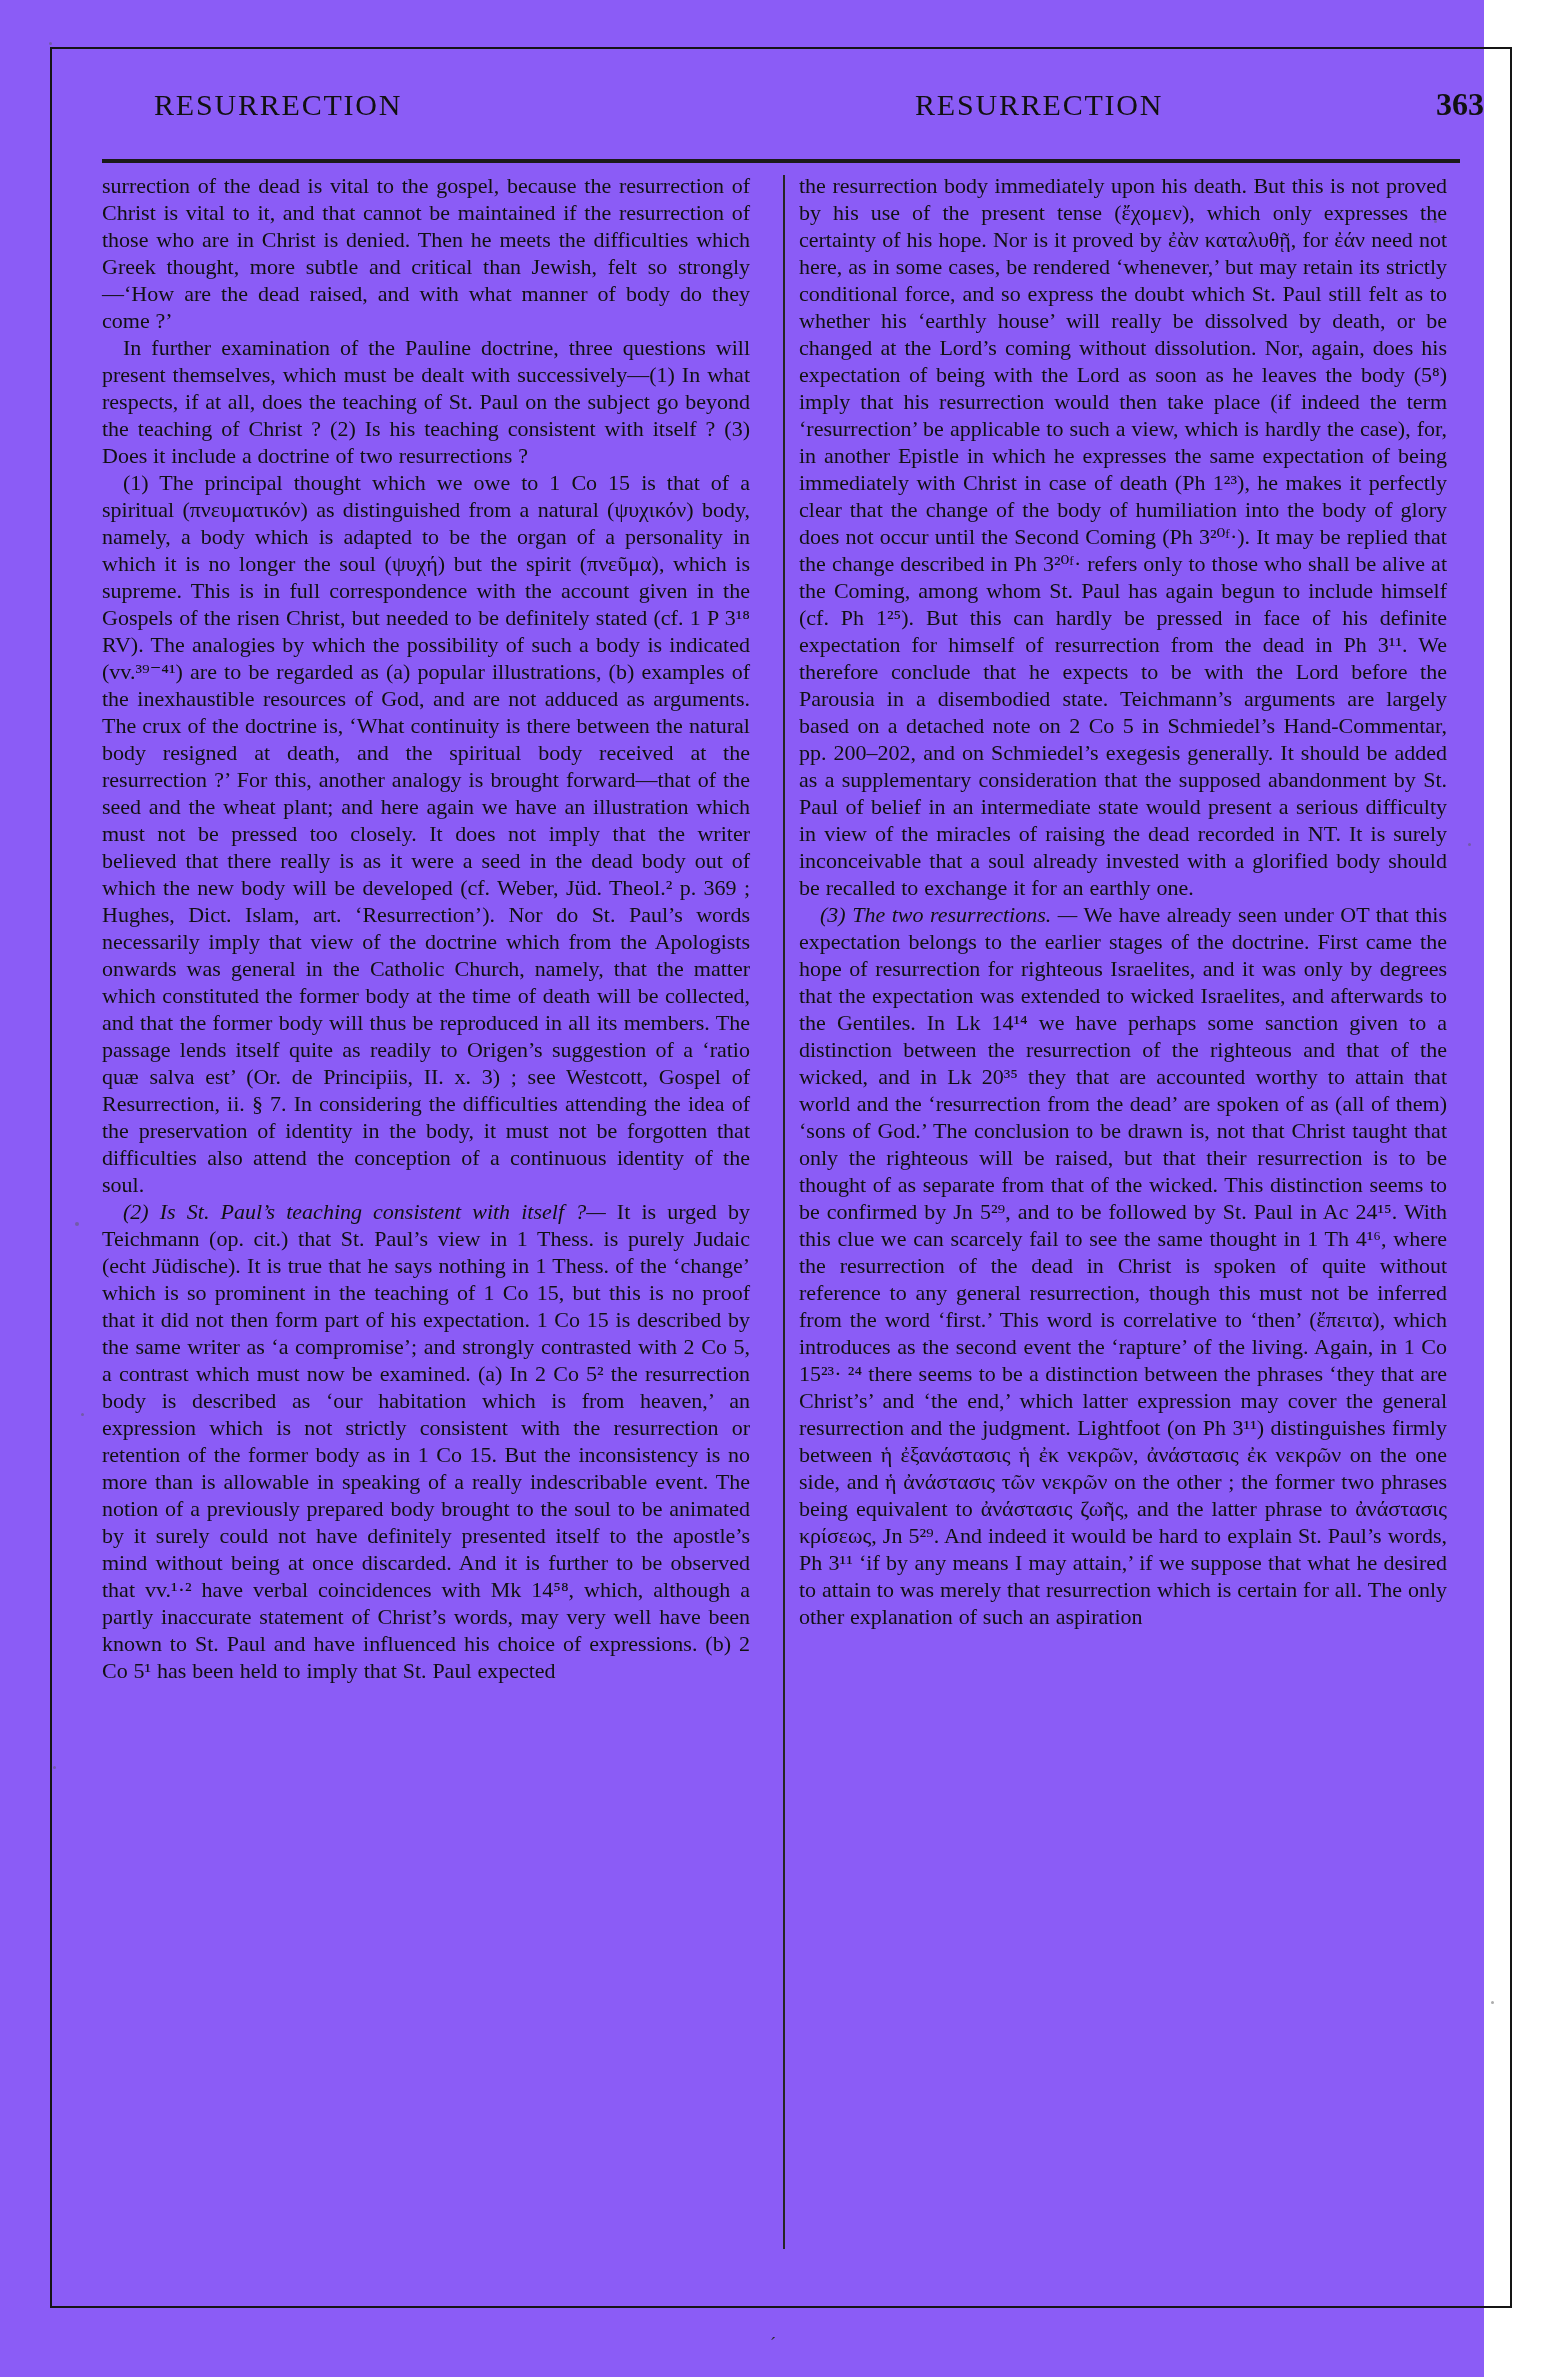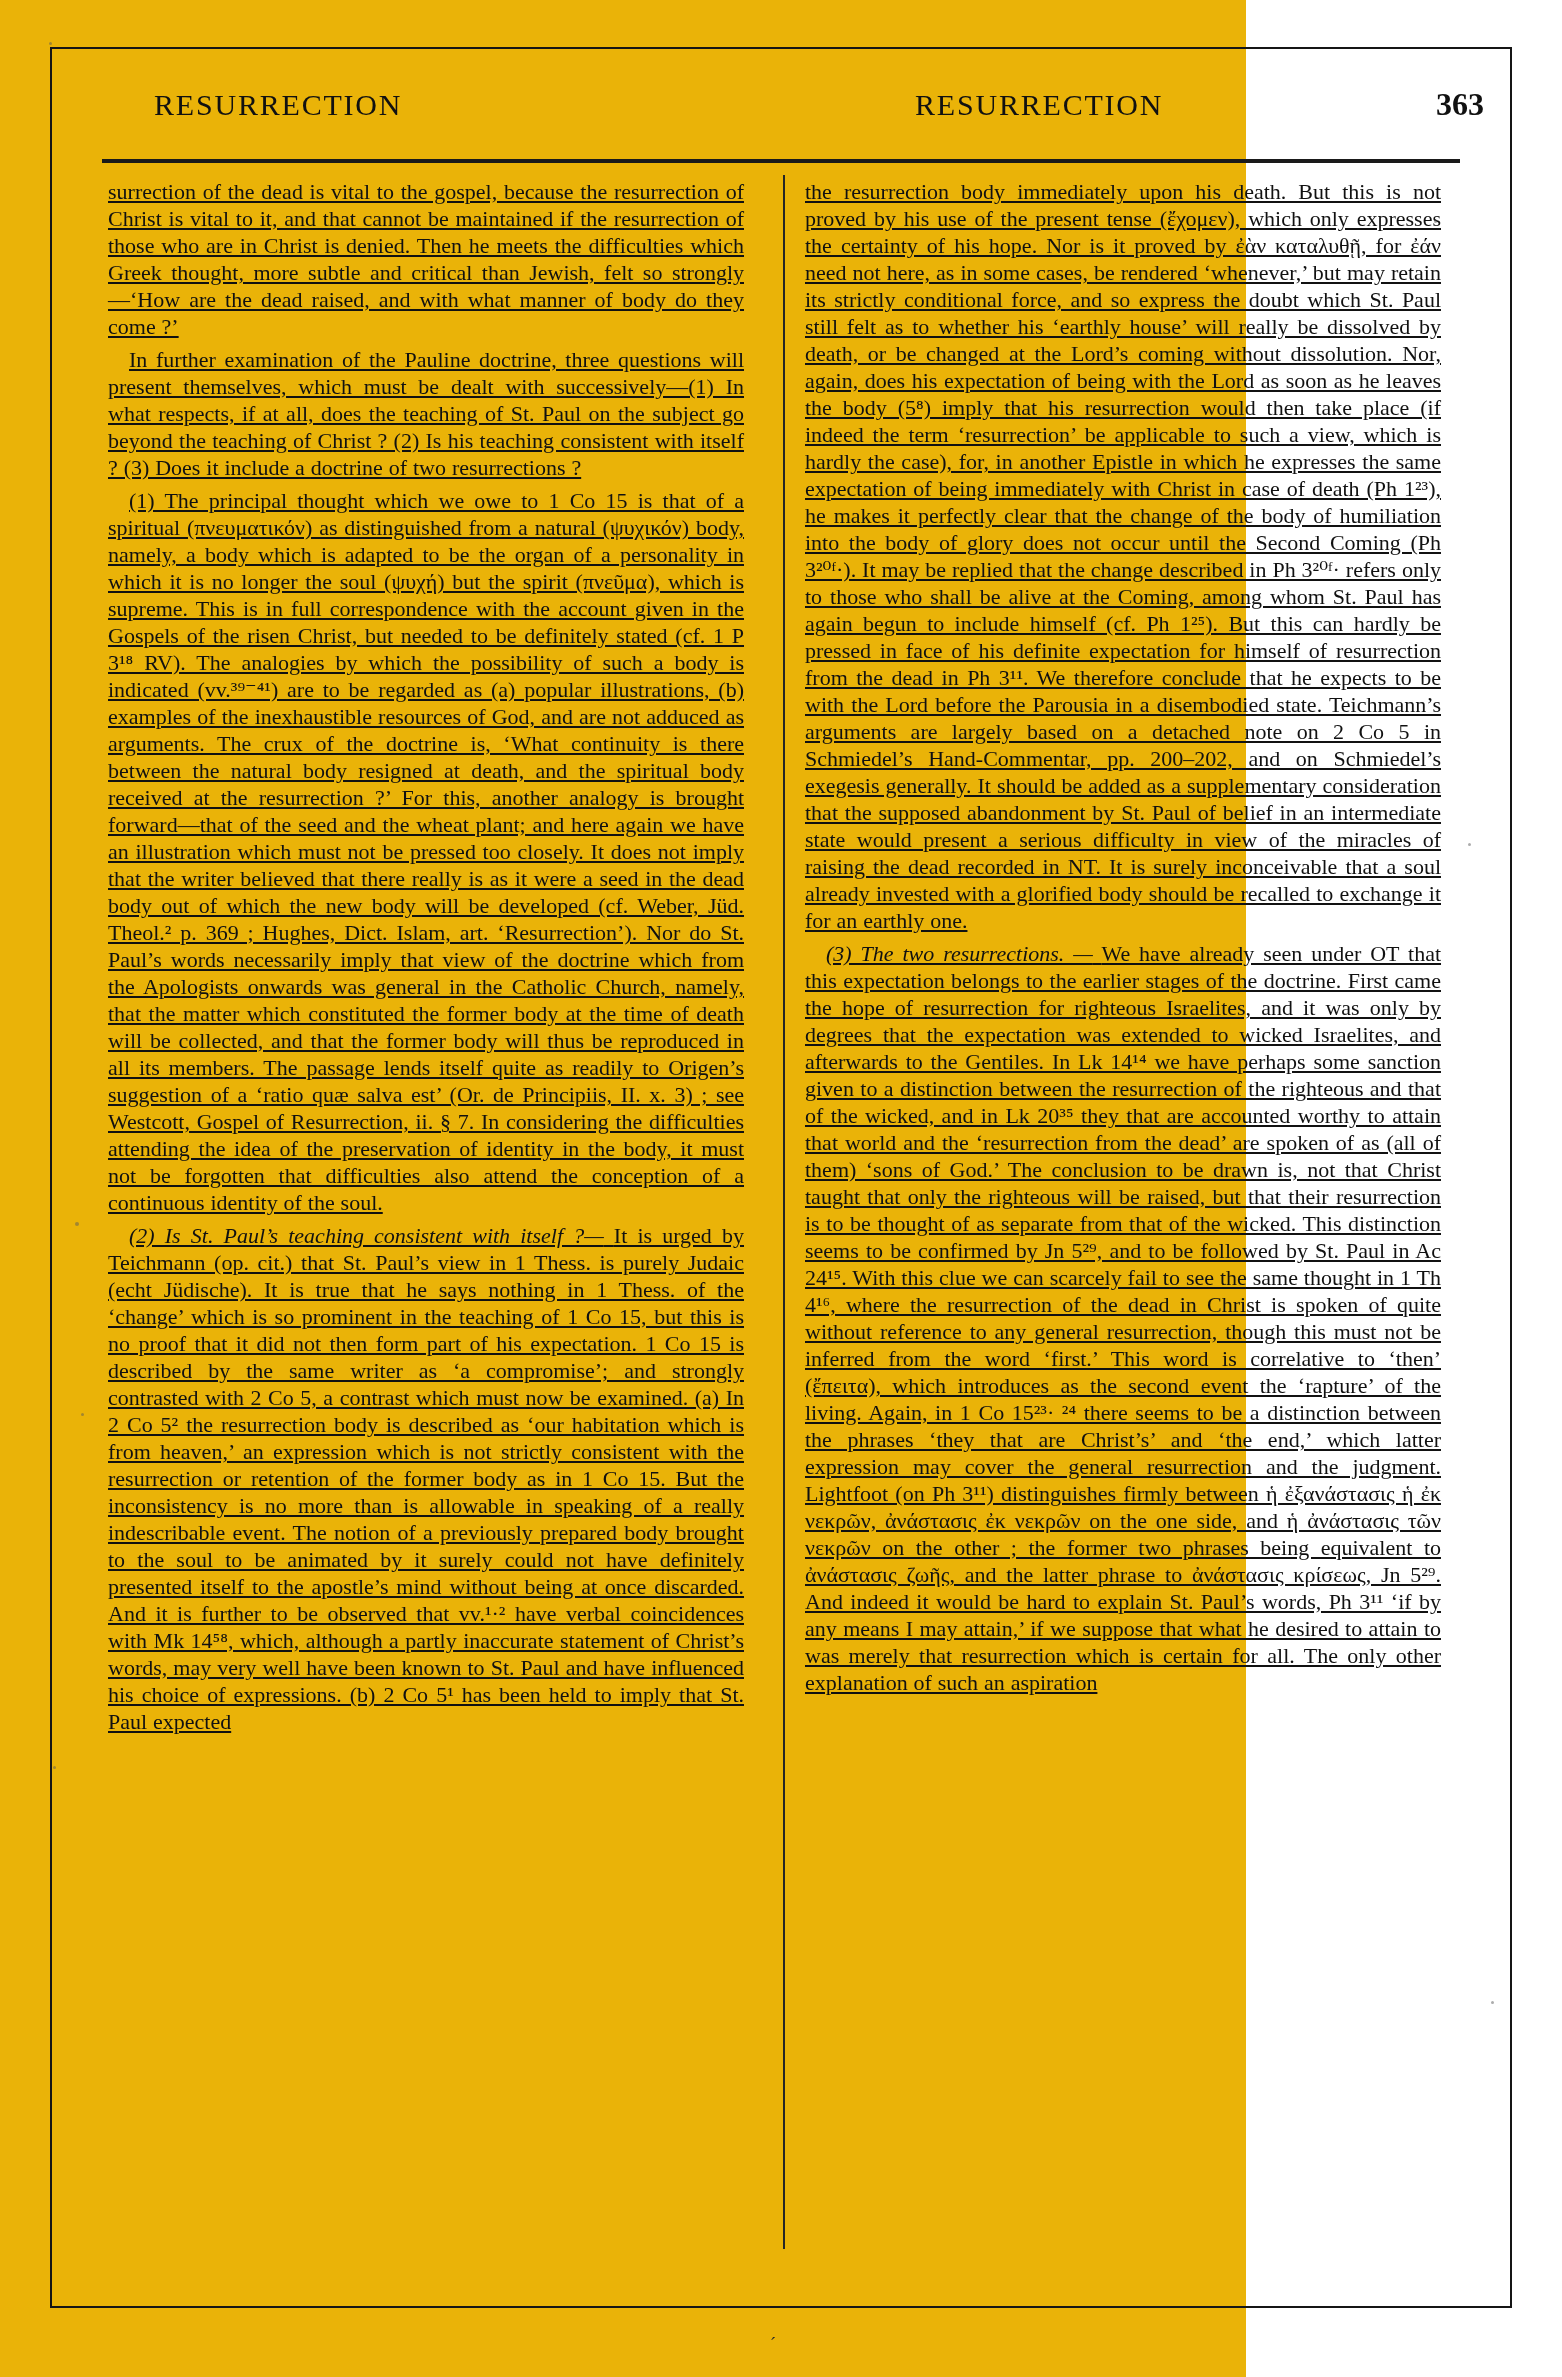--- a/index.html
+++ b/index.html
@@ -13,23 +13,23 @@
     font-family: "Liberation Serif", "DejaVu Serif", serif;
     color: #111111;
     position: relative;
     overflow: hidden;
   }
 
   
   .page-sheet {
     position: absolute;
     left: 0; top: 0;
-    width: 1246px;
+    width: 1484px;
     height: 2377px;
-    background: #eab308;
+    background: #8b5cf6;
   }
   .page-border {
     position: absolute;
     left: 50px;
     top: 47px;
     width: 1462px;
     height: 2261px;
     border: 2.4px solid #151515;
     box-sizing: border-box;
   }
@@ -106,23 +106,22 @@
   .col-rule {
     position: absolute;
     left: 681px;
     top: 3.2px;
     width: 2.4px;
     height: 2074px;
     background: #262626;
   }
 
   p {
-    margin: 6px;
+    margin: 0;
     text-indent: 0;
-    text-decoration: underline;
   }
   p.ind { text-indent: 21px; }
 
   i, .it { font-style: italic; }
 
   
   .speck {
     position: absolute;
     background: #5a5a5a;
     border-radius: 50%;

